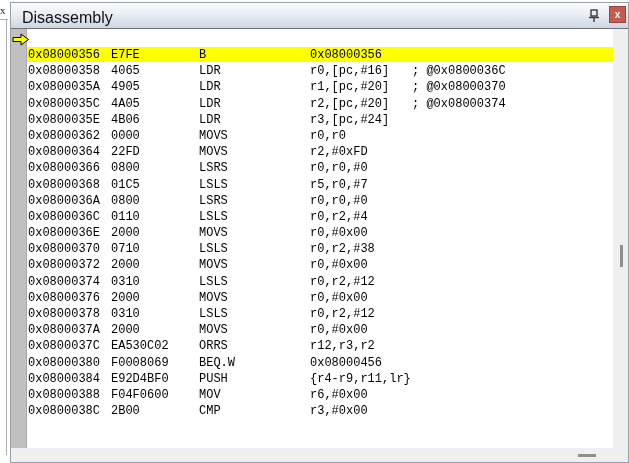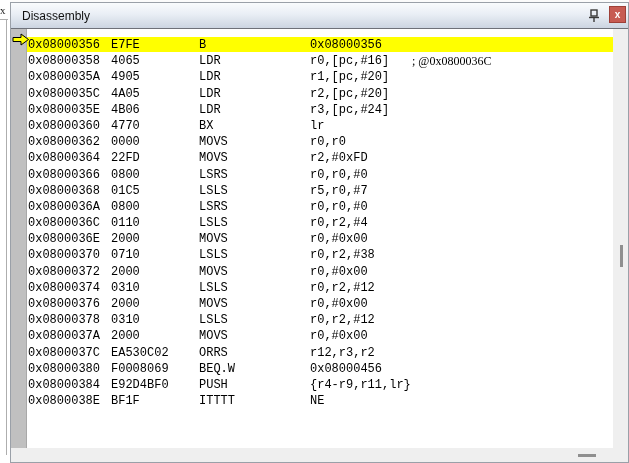--- a/index.html
+++ b/index.html
@@ -14,34 +14,34 @@
   .left-edge .hline{position:absolute;left:0;top:19px;width:8px;height:1px;background:#aeaeae;}
   .top-strip{position:absolute;left:0;top:0;width:629px;height:2px;background:#fbfbfb;}
 
   
   .panel{position:absolute;left:10px;top:2px;width:619px;height:461px;
     background:#f0f0f0;border:1px solid #9aa0a8;box-sizing:border-box;}
 
   .titlebar{position:absolute;left:0;top:0;width:617px;height:26px;
     background:linear-gradient(#f9fbfd 0%,#e9eef5 45%,#ccd5e1 100%);
     border-bottom:1px solid #6e7179;box-sizing:border-box;}
-  .title{position:absolute;left:11px;top:6px;font-size:12px;color:#111;}
+  .title{position:absolute;left:11px;top:6px;font-size:16px;color:#111;}
   .pin-btn{position:absolute;right:26px;top:4px;width:16px;height:17px;cursor:pointer;}
   .close-btn{position:absolute;right:2px;top:3px;width:17px;height:17px;
     background:#c75b52;border:1px solid #9e4038;box-sizing:border-box;
     color:#fff;font:bold 10px "Liberation Sans",sans-serif;text-align:center;line-height:15px;cursor:pointer;}
 
   
   .content{position:absolute;left:0px;top:26px;width:602px;height:419px;background:#ffffff;overflow:hidden;}
   .gutter{position:absolute;left:0;top:0;width:16px;height:419px;background:#c0c0c0;border-right:1px solid #a8a8a8;box-sizing:border-box;}
-  .rows{position:absolute;left:0;top:8px;width:602px;}
+  .rows{position:absolute;left:0;top:18px;width:602px;}
   .row{position:relative;height:16.2px;font:12px "Liberation Mono",monospace;color:#000;white-space:pre;}
   .row.current .hl{position:absolute;left:16px;top:0;width:586px;height:15px;background:#ffff00;}
   .c{position:absolute;top:1px;}
-  .addr{left:17px;} .code{left:100px;text-align:center;} .mn{left:188px;} .ops{left:299px;} .cmt{left:401px;font-family:Liberation Serif, serif;}
+  .addr{left:17px;} .code{left:100px;text-align:center;} .mn{left:188px;} .ops{left:299px;} .cmt{left:401px;}
   .cur-arrow{position:absolute;left:1px;top:4px;width:18px;height:13px;z-index:3;}
 
   
   .vtrack{position:absolute;right:0;top:26px;width:15px;height:419px;background:#efefef;}
   .vthumb{position:absolute;left:7px;top:216px;width:3px;height:22px;background:#8f8f8f;cursor:pointer;}
   .htrack{position:absolute;left:0;bottom:0;width:617px;height:14px;background:#efefef;}
   .hthumb{position:absolute;left:567px;top:6px;width:18px;height:3px;background:#8f8f8f;cursor:pointer;}
 </style>
 </head>
 <body>
@@ -92,46 +92,40 @@
     <span class="c ops">r0,[pc,#16]</span>
     <span class="c cmt">; @0x0800036C</span>
   </div>
 
   <div class="row">
     
     <span class="c addr">0x0800035A</span>
     <span class="c code">4905</span>
     <span class="c mn">LDR</span>
     <span class="c ops">r1,[pc,#20]</span>
+    <span class="c cmt">; @0x08000370</span>
   </div>
 
   <div class="row">
     
     <span class="c addr">0x0800035C</span>
     <span class="c code">4A05</span>
     <span class="c mn">LDR</span>
     <span class="c ops">r2,[pc,#20]</span>
+    <span class="c cmt">; @0x08000374</span>
   </div>
 
   <div class="row">
     
     <span class="c addr">0x0800035E</span>
     <span class="c code">4B06</span>
     <span class="c mn">LDR</span>
     <span class="c ops">r3,[pc,#24]</span>
   </div>
 
-  <div class="row">
-    
-    <span class="c addr">0x08000360</span>
-    <span class="c code">4770</span>
-    <span class="c mn">BX</span>
-    <span class="c ops">lr</span>
-    <span class="c cmt"></span>
-  </div>
 
   <div class="row">
     
     <span class="c addr">0x08000362</span>
     <span class="c code">0000</span>
     <span class="c mn">MOVS</span>
     <span class="c ops">r0,r0</span>
     <span class="c cmt"></span>
   </div>
 
@@ -263,30 +257,38 @@
 
   <div class="row">
     
     <span class="c addr">0x08000384</span>
     <span class="c code">E92D4BF0</span>
     <span class="c mn">PUSH</span>
     <span class="c ops">{r4-r9,r11,lr}</span>
     <span class="c cmt"></span>
   </div>
 
-
-
-  <div class="row">
-    
-    <span class="c addr">0x0800038E</span>
-    <span class="c code">BF1F</span>
-    <span class="c mn">ITTTT</span>
-    <span class="c ops">NE</span>
-    <span class="c cmt"></span>
-  </div>
+  <div class="row">
+    
+    <span class="c addr">0x08000388</span>
+    <span class="c code">F04F0600</span>
+    <span class="c mn">MOV</span>
+    <span class="c ops">r6,#0x00</span>
+    <span class="c cmt"></span>
+  </div>
+
+  <div class="row">
+    
+    <span class="c addr">0x0800038C</span>
+    <span class="c code">2B00</span>
+    <span class="c mn">CMP</span>
+    <span class="c ops">r3,#0x00</span>
+    <span class="c cmt"></span>
+  </div>
+
 
 </div>
     </div>
 
     <div class="vtrack">
       <div class="vthumb"></div>
     </div>
     <div class="htrack">
       <div class="hthumb"></div>
     </div>

